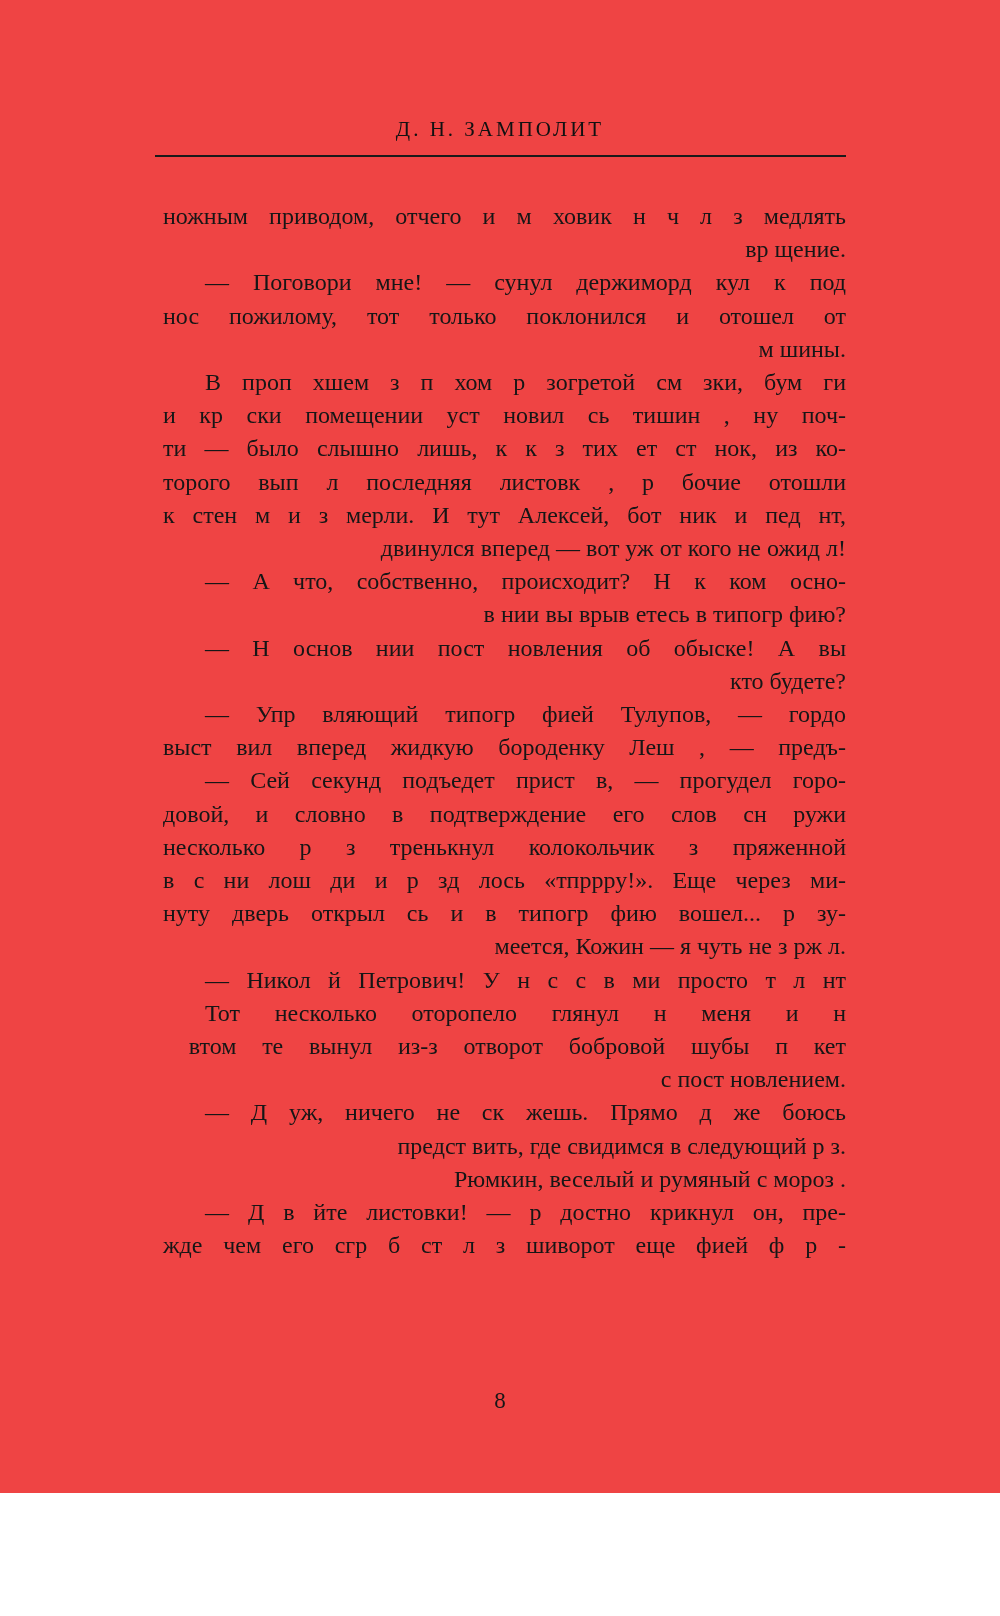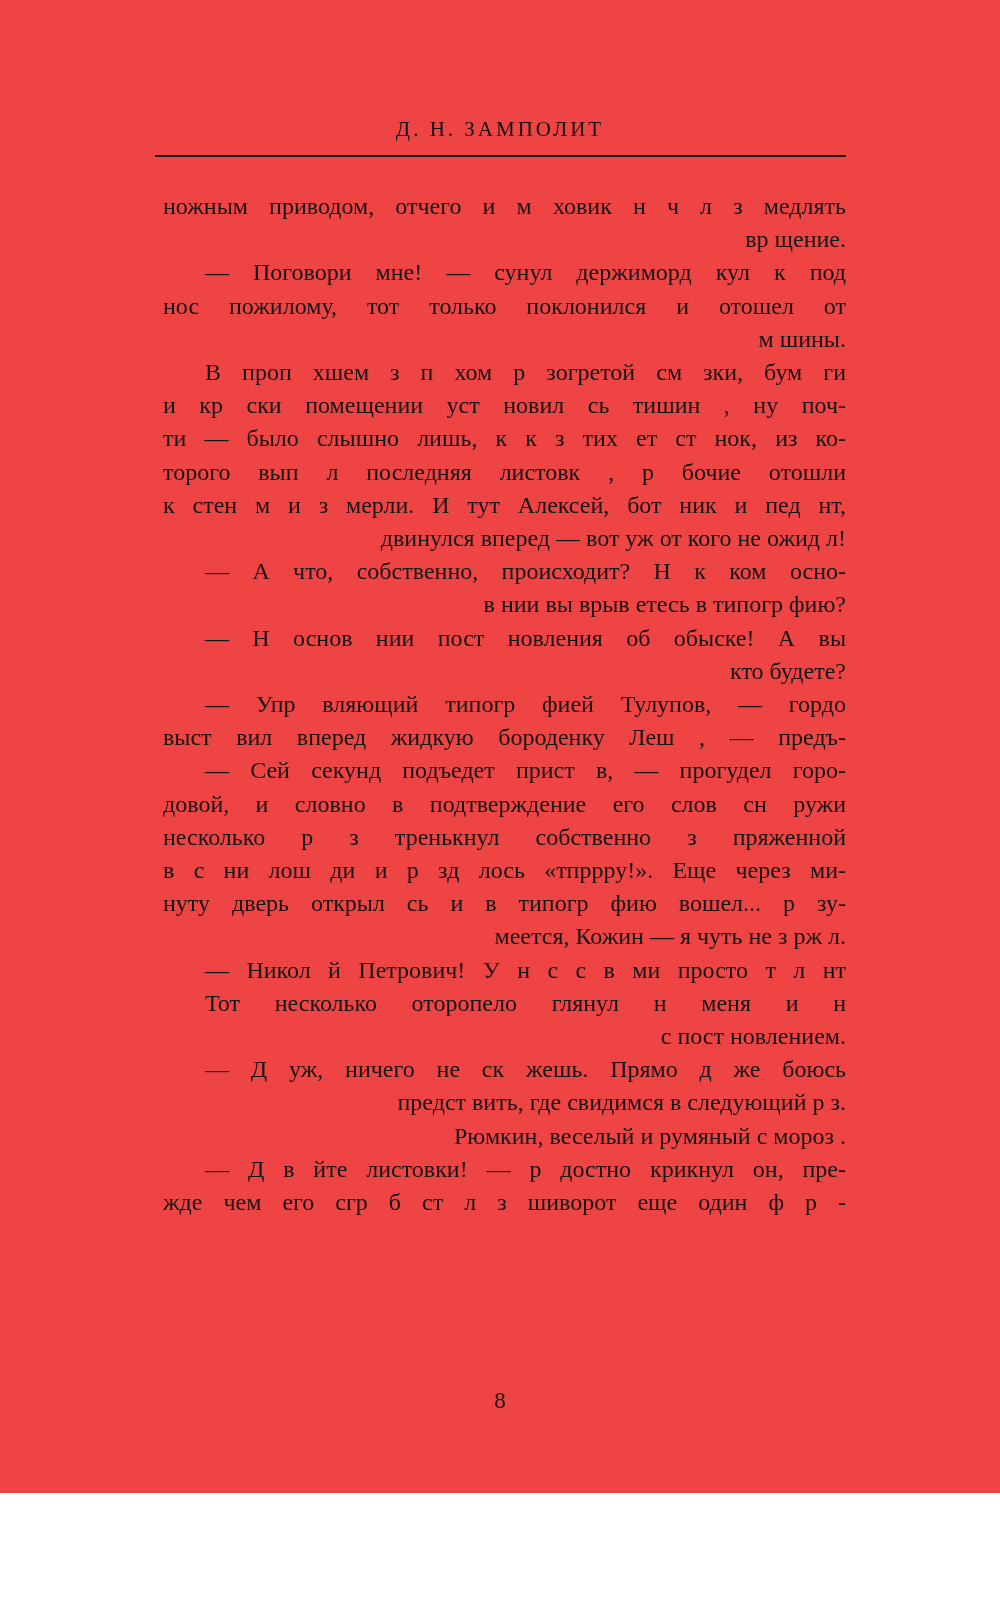--- a/index.html
+++ b/index.html
@@ -25,21 +25,21 @@
   }
   .header-rule {
     position: absolute;
     top: 155px;
     left: 155px;
     width: 691px;
     border-top: 2px solid #1a1a1a;
   }
   .body-text {
     position: absolute;
-    top: 190px;
+    top: 200px;
     left: 163px;
     width: 683px;
     font-size: 24px;
     line-height: 33.2px;
     color: #161616;
   }
   .line {
     text-align: right;
   }
   .line.just {
@@ -91,38 +91,39 @@
         <div class="line just first">— Н  основ нии пост новления об обыске! А вы</div>
         <div class="line">кто будете?</div>
       </div>
       <div>
         <div class="line just first">— Упр вляющий типогр фией Тулупов, — гордо</div>
         <div class="line just">выст вил вперед жидкую бороденку Леш , — предъ-</div>
       </div>
       <div>
         <div class="line just first">— Сей секунд подъедет прист в, — прогудел горо-</div>
         <div class="line just">довой, и словно в подтверждение его слов сн ружи</div>
-        <div class="line just">несколько р з тренькнул собственно з пряженной</div>
+        <div class="line just">несколько р з тренькнул колокольчик з пряженной</div>
         <div class="line just">в с ни лош ди и р зд лось «тпррру!». Еще через ми-</div>
         <div class="line just">нуту дверь открыл сь и в типогр фию вошел... р зу-</div>
         <div class="line">меется, Кожин — я чуть не з рж л.</div>
       </div>
       <div>
         <div class="line just first">— Никол й Петрович! У н с с в ми просто т л нт</div>
       </div>
       <div>
         <div class="line just first">Тот несколько оторопело глянул н  меня и н</div>
+        <div class="line just">&nbsp;втом те вынул из-з  отворот  бобровой шубы п кет</div>
         <div class="line">с пост новлением.</div>
       </div>
       <div>
         <div class="line just first">— Д  уж, ничего не ск жешь. Прямо д же боюсь</div>
         <div class="line">предст вить, где свидимся в следующий р з.</div>
       </div>
       <div>
         <div class="line">Рюмкин, веселый и румяный с мороз .</div>
       </div>
       <div>
         <div class="line just first">— Д в йте листовки! — р достно крикнул он, пре-</div>
-        <div class="line just">жде чем его сгр б ст л з  шиворот еще один ф р -</div>
+        <div class="line just">жде чем его сгр б ст л з  шиворот еще фией ф р -</div>
       </div>
     </div>
   <div class="page-number">8</div>
 </div>
 
 </body></html>

